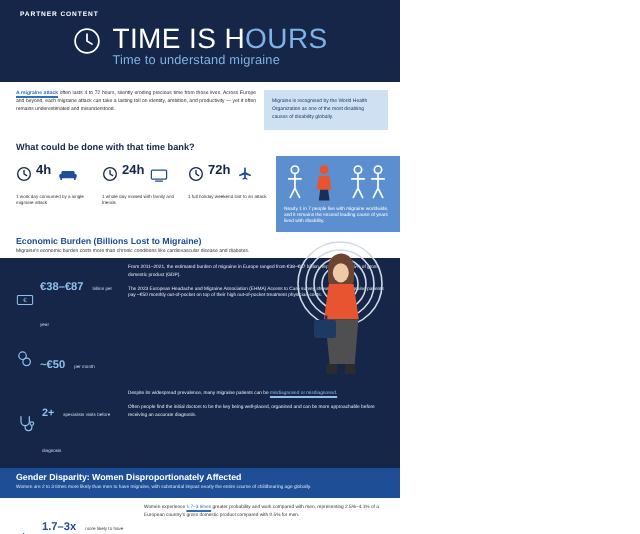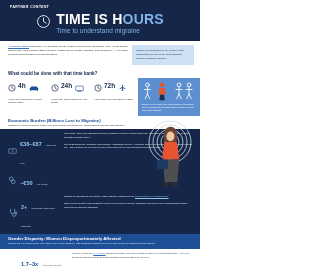--- a/index.html
+++ b/index.html
@@ -17,21 +17,21 @@
     padding:5px 10px 7px 10px;
   }
   .partner-label {
     color:#ffffff; font-size:3.3px; font-weight:bold;
     letter-spacing:.45px; margin-bottom:3px;
   }
   .title-row { display:flex; align-items:center; justify-content:center; gap:5px; }
   .clock-ic { flex:none; }
   .title-block { }
   .main-title {
-    font-size:14px; font-weight:bold; letter-spacing:.2px;
+    font-size:14px; font-weight:normal; letter-spacing:.2px;
     line-height:1.02; color:#ffffff;
   }
   .main-title .accent { color:#7fb2e5; }
   .sub-title {
     font-size:6.4px; color:#7fb2e5; letter-spacing:.1px; margin-top:1px;
   }
 
   
   .intro-wrap { display:flex; gap:4px; padding:4px 6px 4px 8px; background:#fff; }
   .intro-text {

